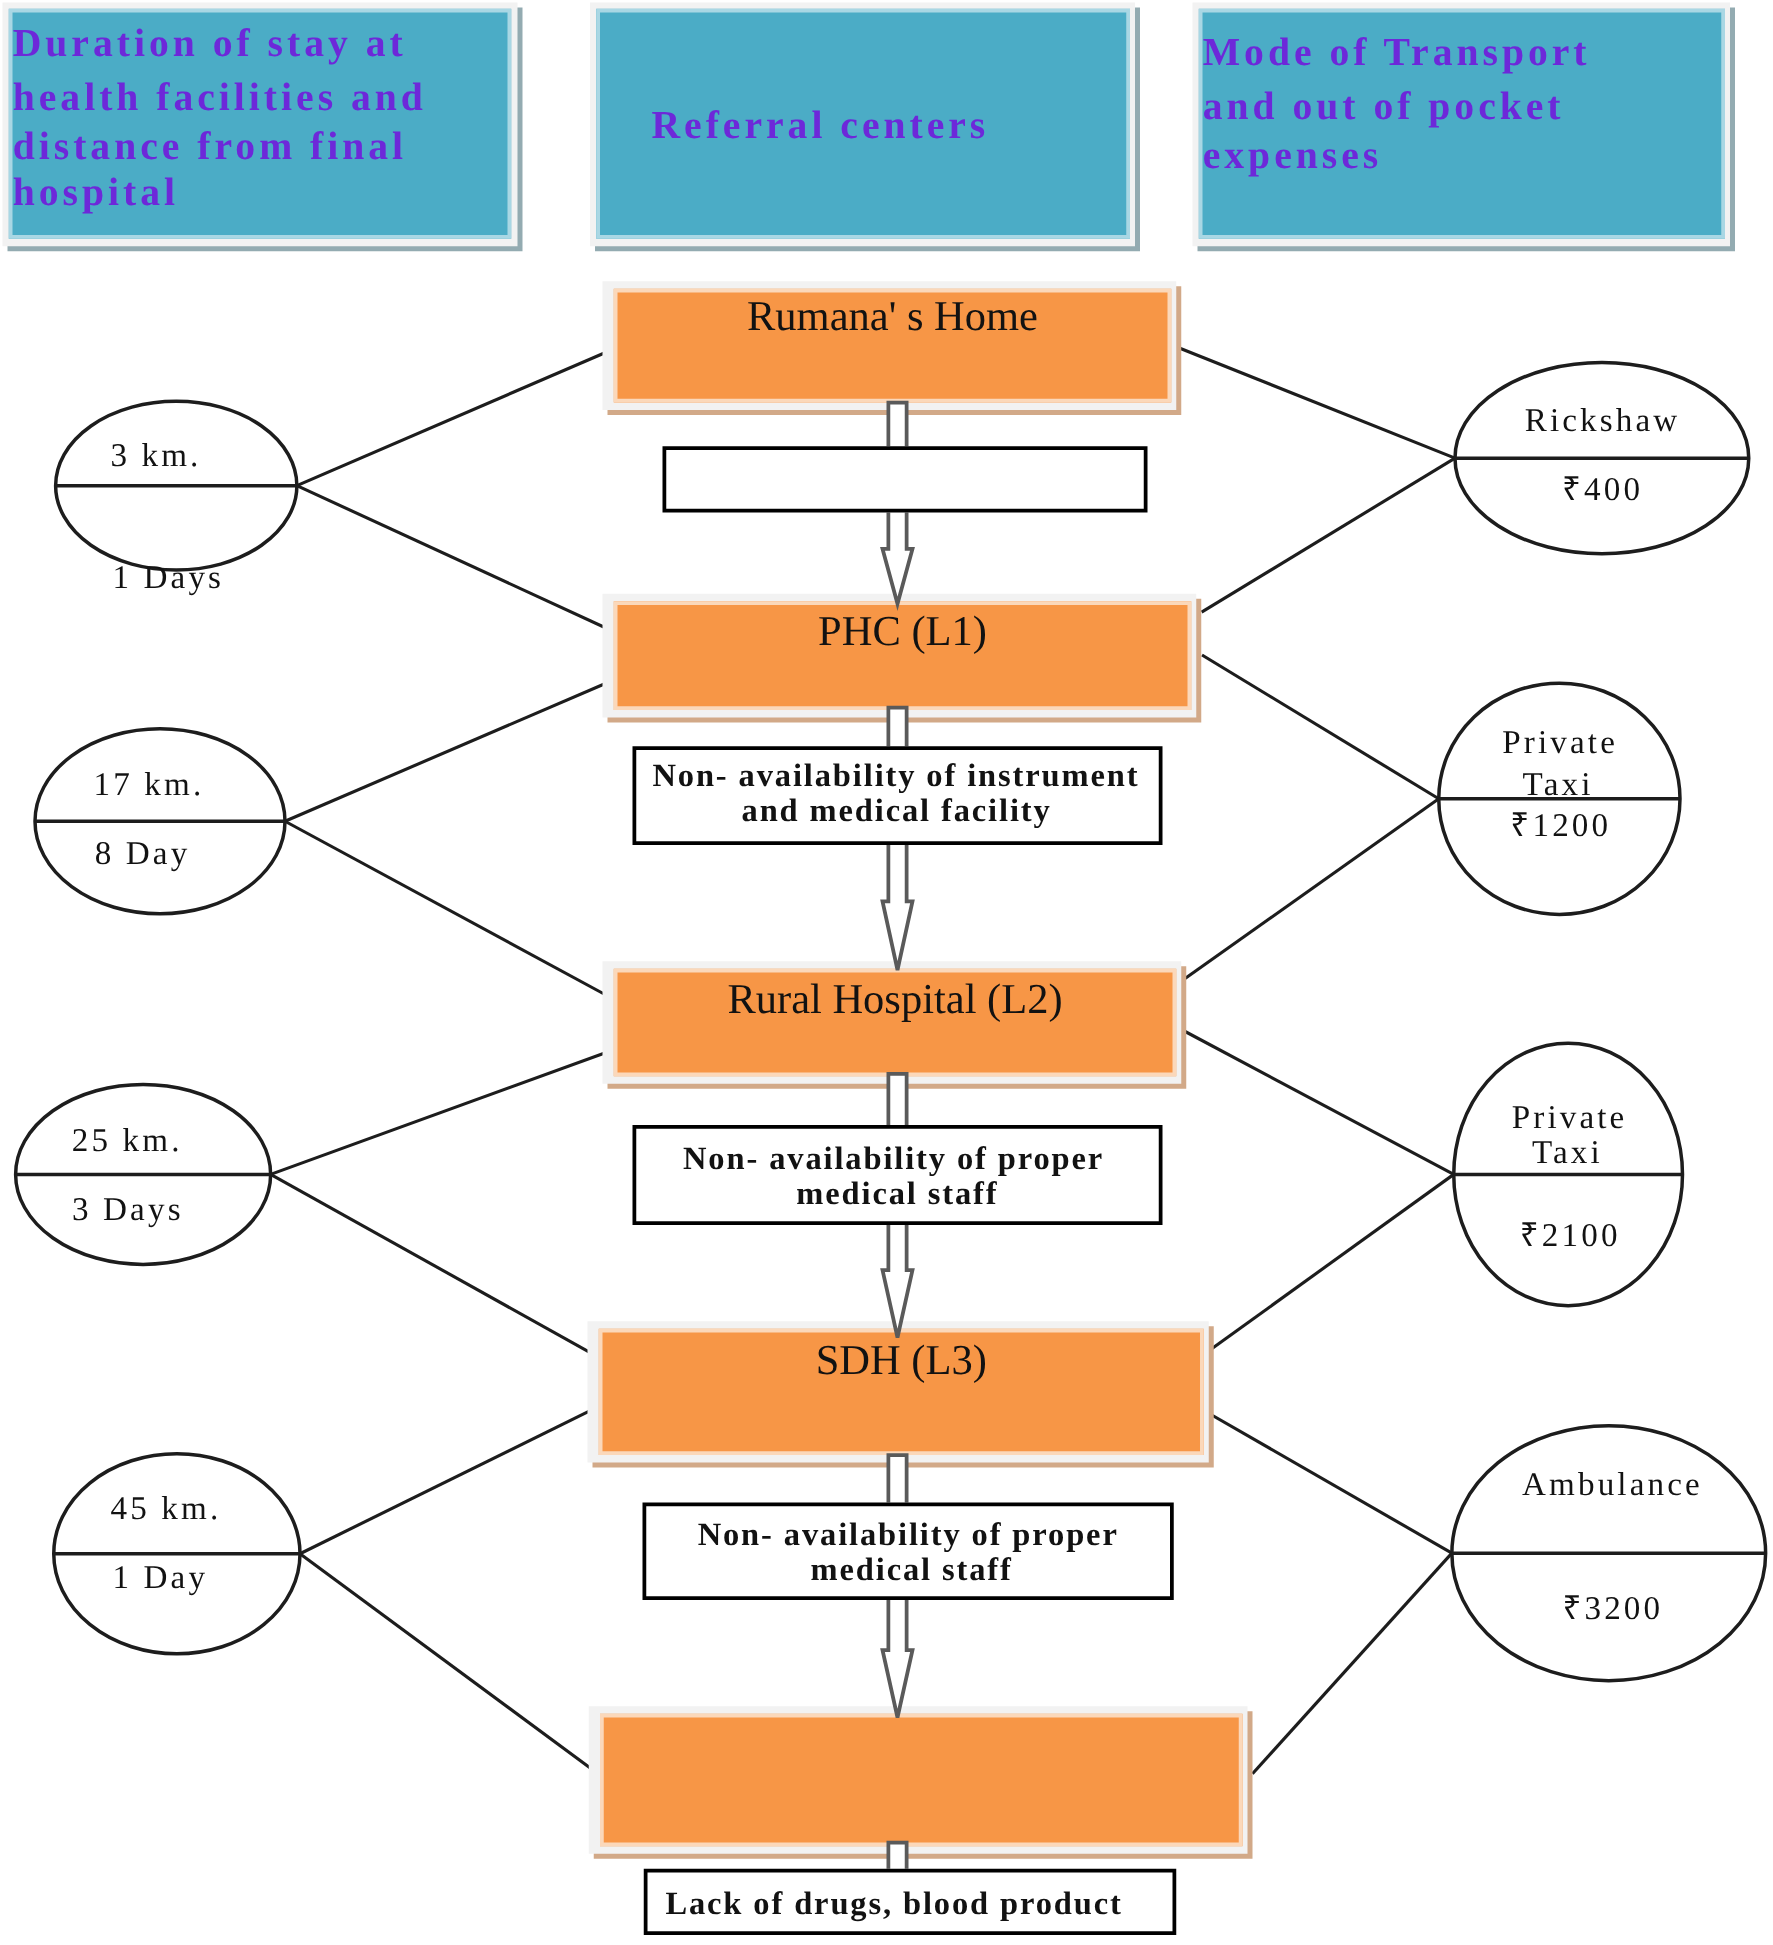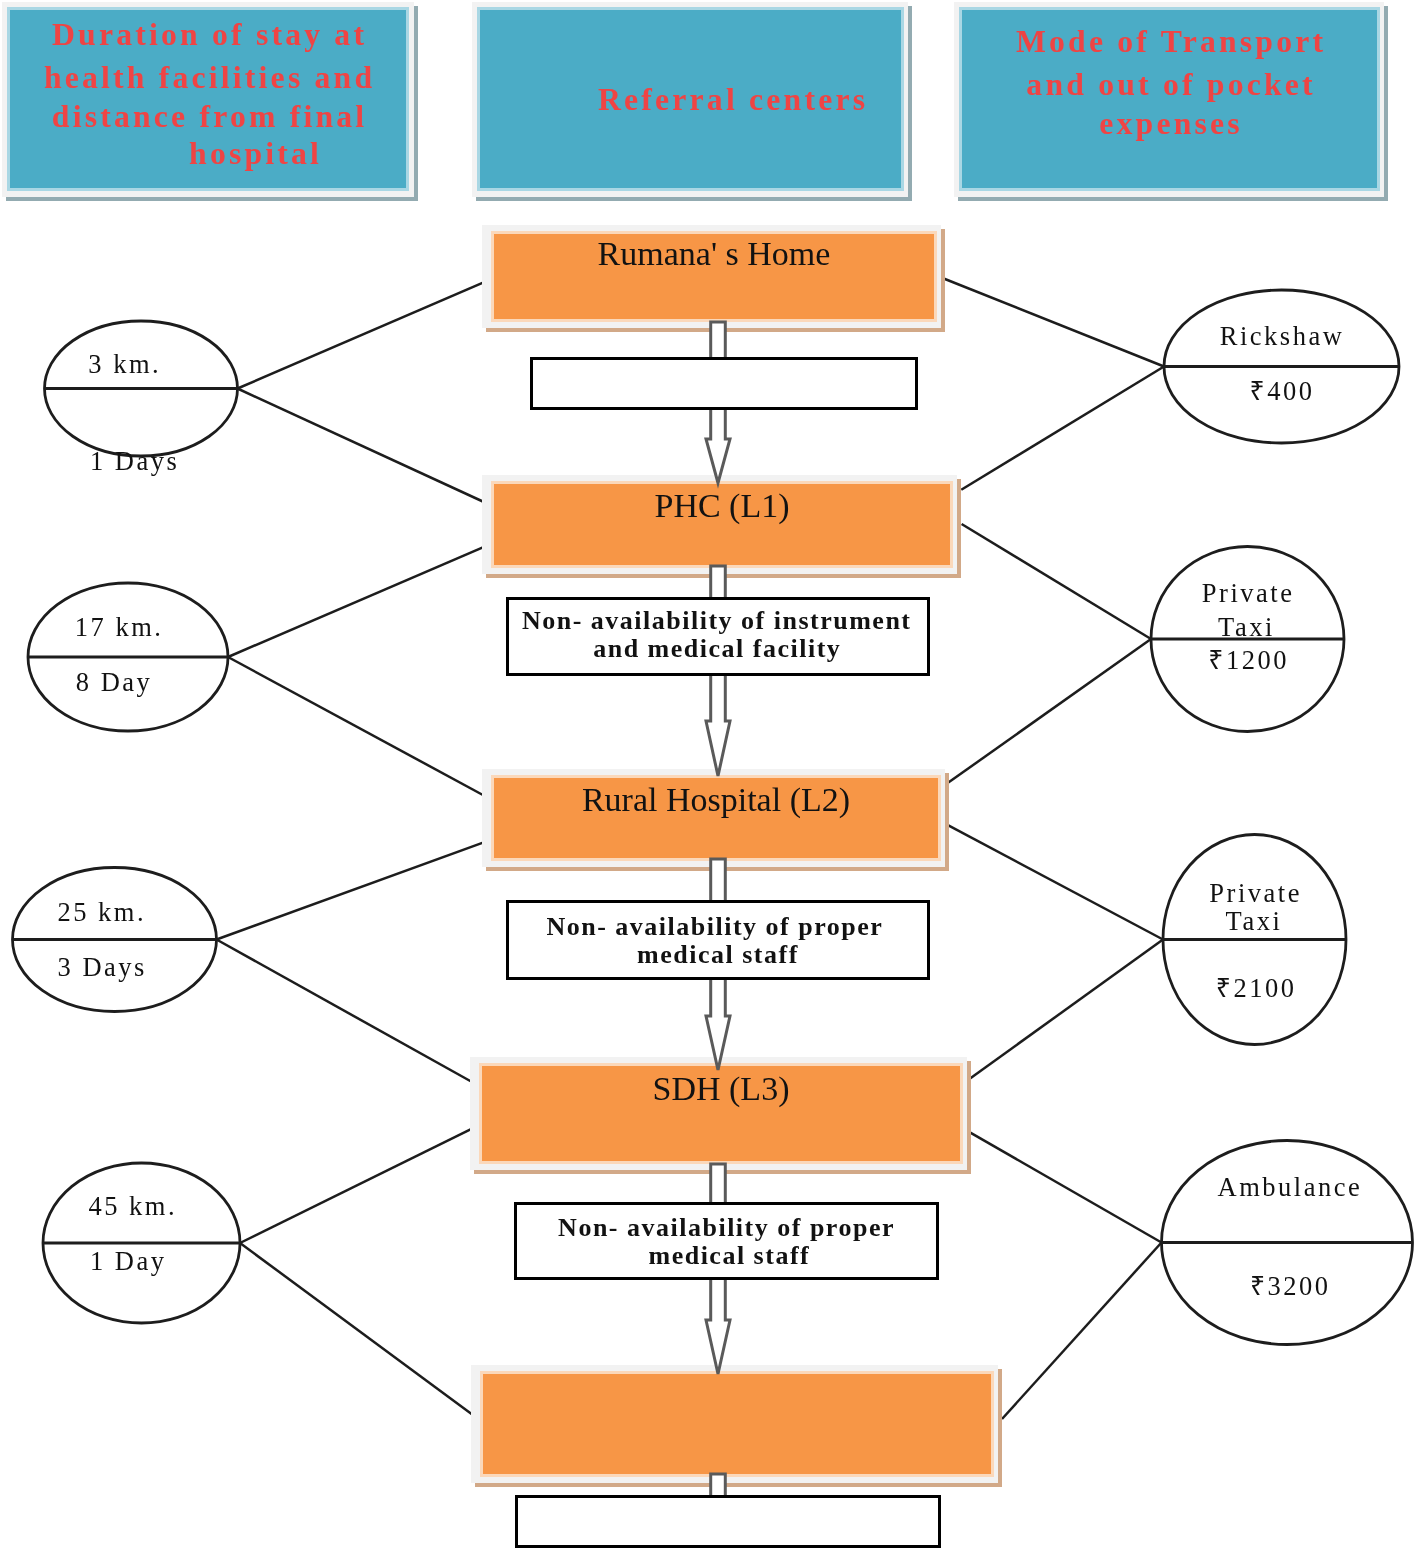--- a/index.html
+++ b/index.html
@@ -5,21 +5,21 @@
 <style>
   html,body{margin:0;padding:0;background:#ffffff;}
   body{width:1418px;height:1556px;overflow:hidden;
        font-family:"Liberation Serif",serif;}
   #stage{position:relative;width:1418px;height:1556px;background:#fff;}
   #wires,#arrows{position:absolute;left:0;top:0;}
 
   .hdr-shadow{position:absolute;background:#93ABB1;}
   .hdr-outer{position:absolute;background:#F2F2F2;}
   .hdr-fill{position:absolute;background:#4BACC6;box-shadow:inset 0 0 0 3px #A9D7E4;}
-  .hdr-txt{position:absolute;text-align:center;font-weight:bold;color:#ef4444;
+  .hdr-txt{position:absolute;font-weight:bold;color:#6d28d9;
            font-size:31.7px;line-height:31.7px;letter-spacing:3.2px;text-indent:3.2px;}
 
   .node-shadow{position:absolute;background:#D2A988;}
   .node-outer{position:absolute;background:#F2F2F2;}
   .node-fill{position:absolute;background:#F79646;box-shadow:inset 0 0 0 3px #FBD8BA;}
   .node-txt{position:absolute;text-align:center;color:#121212;
             font-size:34px;line-height:34px;}
 
   .reason{position:absolute;background:#fff;border:3px solid #000;box-sizing:border-box;}
   .reason-txt{position:absolute;text-align:center;color:#121212;font-weight:bold;
@@ -73,21 +73,21 @@
       <ellipse cx="1287.0" cy="1242.5" rx="125.5" ry="102.0"></ellipse>
       <line x1="1161.5" y1="1242.5" x2="1412.5" y2="1242.5"></line>
     </g>
   </svg>
   <div class="hdr-shadow" style="left:6px;top:6px;width:412px;height:195px;"></div>
   <div class="hdr-outer" style="left:2px;top:2px;width:412px;height:195px;"></div>
   <div class="hdr-fill" style="left:7px;top:7px;width:402px;height:184px;"></div>
   <div class="hdr-txt" style="left:7px;top:18.6px;width:402px;">Duration of stay at</div>
   <div class="hdr-txt" style="left:7px;top:61.6px;width:402px;">health facilities and</div>
   <div class="hdr-txt" style="left:7px;top:101.3px;width:402px;">distance from final</div>
-  <div class="hdr-txt" style="left:7px;top:137.8px;width:402px;margin-left:46px;">hospital</div>
+  <div class="hdr-txt" style="left:7px;top:137.8px;width:402px;">hospital</div>
   <div class="hdr-shadow" style="left:476px;top:6px;width:436px;height:195px;"></div>
   <div class="hdr-outer" style="left:472px;top:2px;width:436px;height:195px;"></div>
   <div class="hdr-fill" style="left:477px;top:7px;width:427px;height:184px;"></div>
   <div class="hdr-txt" style="left:477px;top:83.5px;width:427px;padding-left:41px;">Referral centers</div>
   <div class="hdr-shadow" style="left:958px;top:6px;width:430px;height:195px;"></div>
   <div class="hdr-outer" style="left:954px;top:2px;width:430px;height:195px;"></div>
   <div class="hdr-fill" style="left:959px;top:7px;width:421px;height:184px;"></div>
   <div class="hdr-txt" style="left:959px;top:25.5px;width:421px;">Mode of Transport</div>
   <div class="hdr-txt" style="left:959px;top:68.6px;width:421px;">and out of pocket</div>
   <div class="hdr-txt" style="left:959px;top:108.0px;width:421px;">expenses</div>
@@ -123,20 +123,21 @@
   <div class="reason" style="left:506px;top:597px;width:424px;height:79px;"></div>
   <div class="reason-txt" style="left:466.0px;top:608.2px;width:500px;">Non- availability of instrument</div>
   <div class="reason-txt" style="left:466.5px;top:635.7px;width:500px;">and medical facility</div>
   <div class="reason" style="left:506px;top:900px;width:424px;height:80px;"></div>
   <div class="reason-txt" style="left:464.1px;top:914.2px;width:500px;">Non- availability of proper</div>
   <div class="reason-txt" style="left:467.2px;top:942.1px;width:500px;">medical staff</div>
   <div class="reason" style="left:514px;top:1202px;width:425px;height:78px;"></div>
   <div class="reason-txt" style="left:475.8px;top:1214.7px;width:500px;">Non- availability of proper</div>
   <div class="reason-txt" style="left:478.6px;top:1242.9px;width:500px;">medical staff</div>
   <div class="reason" style="left:515px;top:1495px;width:426px;height:53px;"></div>
+  <div class="reason-txt" style="left:464.5px;top:1509.7px;width:500px;">Lack of drugs, blood product</div>
   <div class="ell-txt" style="left:13.5px;top:350.5px;width:220px;">3 km.</div>
   <div class="ell-txt" style="left:23.4px;top:405.0px;width:220px;margin-top:43px;">1 Days</div>
   <div class="ell-txt" style="left:7.9px;top:614.1px;width:220px;">17 km.</div>
   <div class="ell-txt" style="left:2.8px;top:668.7px;width:220px;">8 Day</div>
   <div class="ell-txt" style="left:-9.5px;top:899.3px;width:220px;">25 km.</div>
   <div class="ell-txt" style="left:-9.0px;top:954.0px;width:220px;">3 Days</div>
   <div class="ell-txt" style="left:21.5px;top:1192.8px;width:220px;">45 km.</div>
   <div class="ell-txt" style="left:17.0px;top:1247.8px;width:220px;">1 Day</div>
   <div class="ell-txt" style="left:1170.8px;top:322.6px;width:220px;">Rickshaw</div>
   <div class="ell-txt" style="left:1170.8px;top:378.0px;width:220px;">₹400</div>

